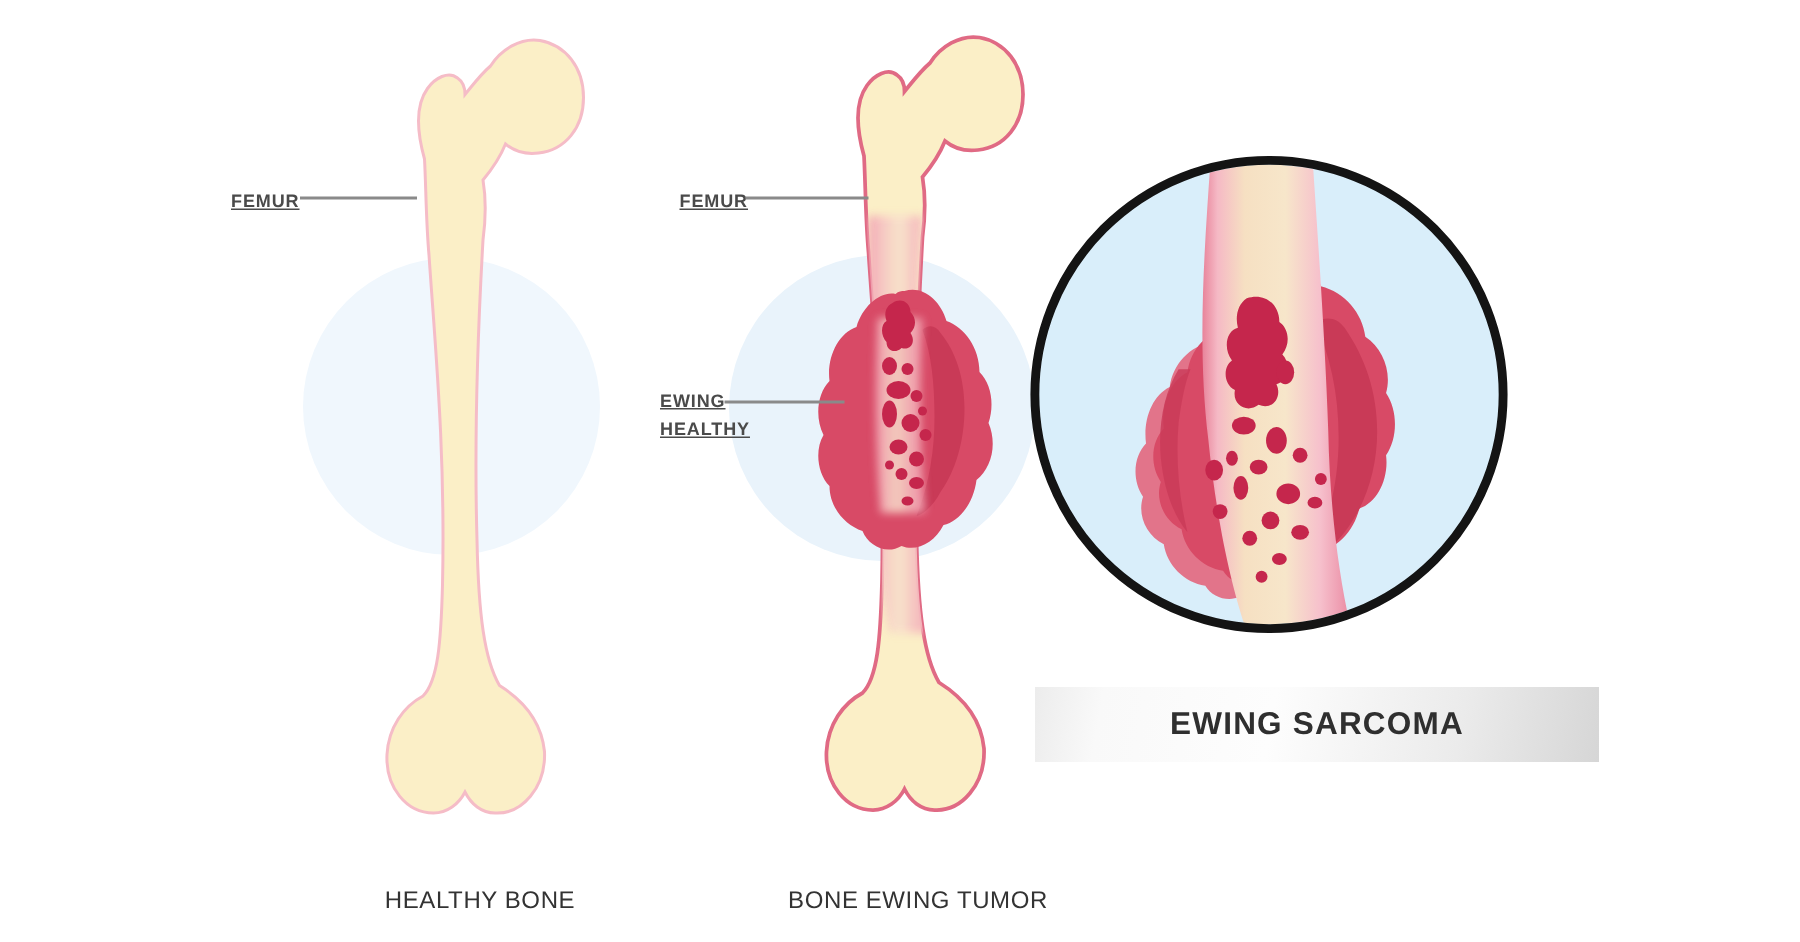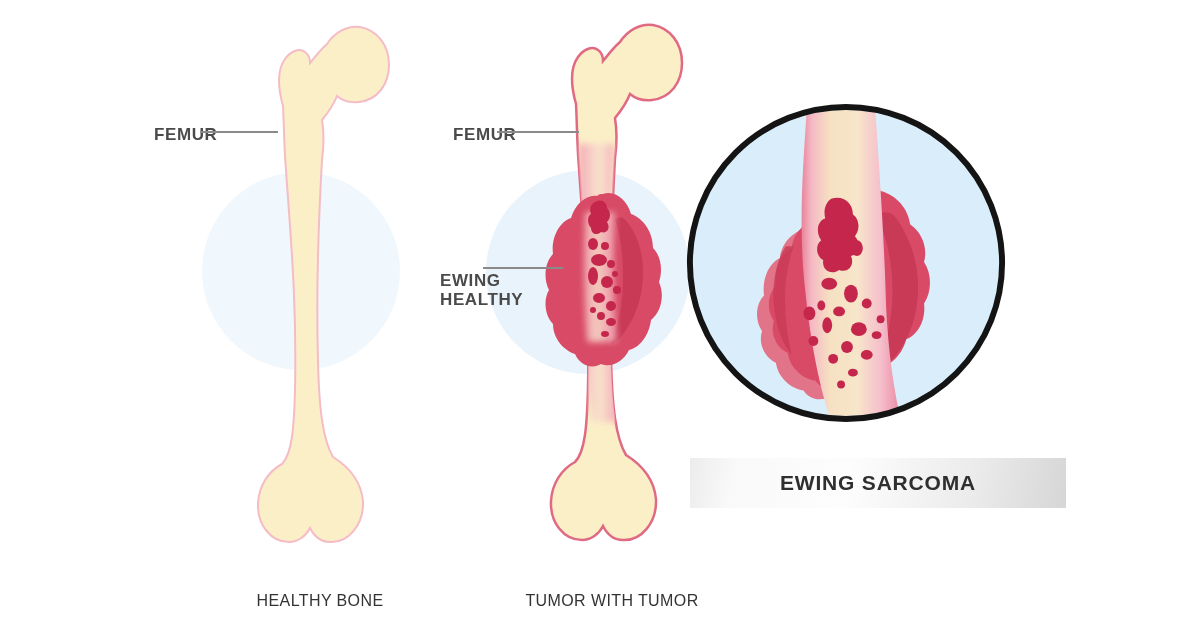--- a/index.html
+++ b/index.html
@@ -8,22 +8,22 @@
     font-family:"Liberation Sans",sans-serif;
   }
   .bg-circle{position:absolute;border-radius:50%;}
   .bg-circle.left{left:202px;top:172px;width:198px;height:198px;background:var(--bg-circle-left,#F0F7FD);}
   .bg-circle.mid{left:486px;top:170px;width:204px;height:204px;background:var(--bg-circle-mid,#E9F3FB);}
   .bone-svg{position:absolute;}
   .bone-svg.healthy{left:242px;top:8px;}
   .bone-svg.tumor{left:535px;top:6px;}
   .magnifier-svg{position:absolute;left:683px;top:100px;}
   .small-label{
-    position:absolute;font-size:17px;font-weight:700;letter-spacing:0.6px;
-    color:var(--label-text,#4A4A4A);line-height:19px;white-space:nowrap;
+    position:absolute;font-size:12px;font-weight:700;letter-spacing:0.6px;
+    color:var(--label-text,#4A4A4A);line-height:19px;white-space:nowrap;text-decoration:underline;
   }
   .pointer-line{position:absolute;height:2px;background:var(--pointer-line,#8A8A8A);}
   .panel-title{
     position:absolute;transform:translateX(-50%);font-size:16px;font-weight:400;
     letter-spacing:0.4px;color:var(--title-text,#333333);white-space:nowrap;
   }
   .caption-bar{
     position:absolute;left:690px;top:458px;width:376px;height:50px;
     display:flex;align-items:center;justify-content:center;
     background:linear-gradient(100deg,#ececec 0%,#f9f9f9 12%,#fdfdfd 42%,#ebebeb 75%,#d6d6d6 100%);
@@ -181,26 +181,26 @@
     </g>
     <circle cx="165" cy="165" r="158" fill="none" style="stroke:var(--magnifier-ring,#141414)" stroke-width="6"></circle>
   </svg>
 
   <div class="small-label" style="left:154px;top:125px;">FEMUR</div>
   <div class="pointer-line" style="left:200px;top:131px;width:78px;"></div>
 
   <div class="small-label" style="left:453px;top:125px;">FEMUR</div>
   <div class="pointer-line" style="left:497px;top:131px;width:82px;"></div>
 
-  <div class="small-label" style="left:440px;top:271px;">
+  <div class="small-label" style="left:440px;top:258px;">
     <div>EWING</div>
     <div>HEALTHY</div>
   </div>
   <div class="pointer-line" style="left:483px;top:267px;width:80px;"></div>
 
   <div class="panel-title" style="left:320px;top:592px;">HEALTHY BONE</div>
-  <div class="panel-title" style="left:612px;top:592px;">TUMOR WITH TUMOR</div>
+  <div class="panel-title" style="left:612px;top:592px;">BONE EWING TUMOR</div>
 
   <div class="caption-bar">
     <span>EWING SARCOMA</span>
   </div>
 
 </div>
 
 </body></html>

